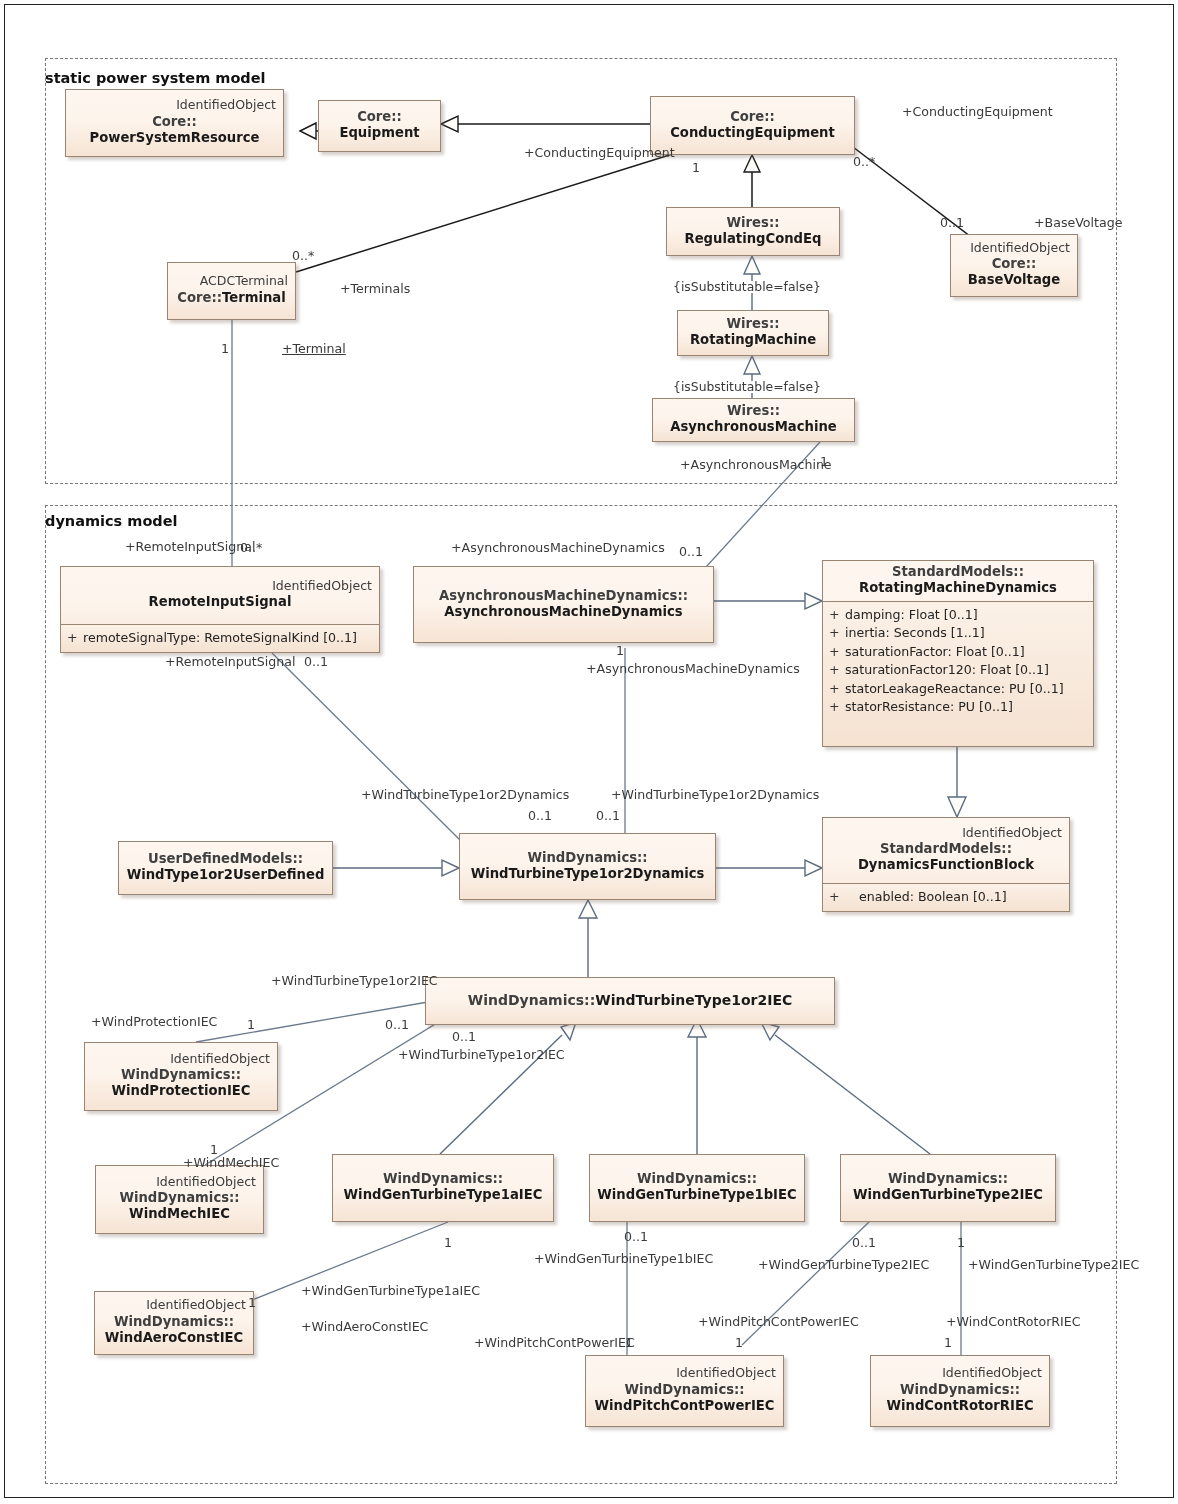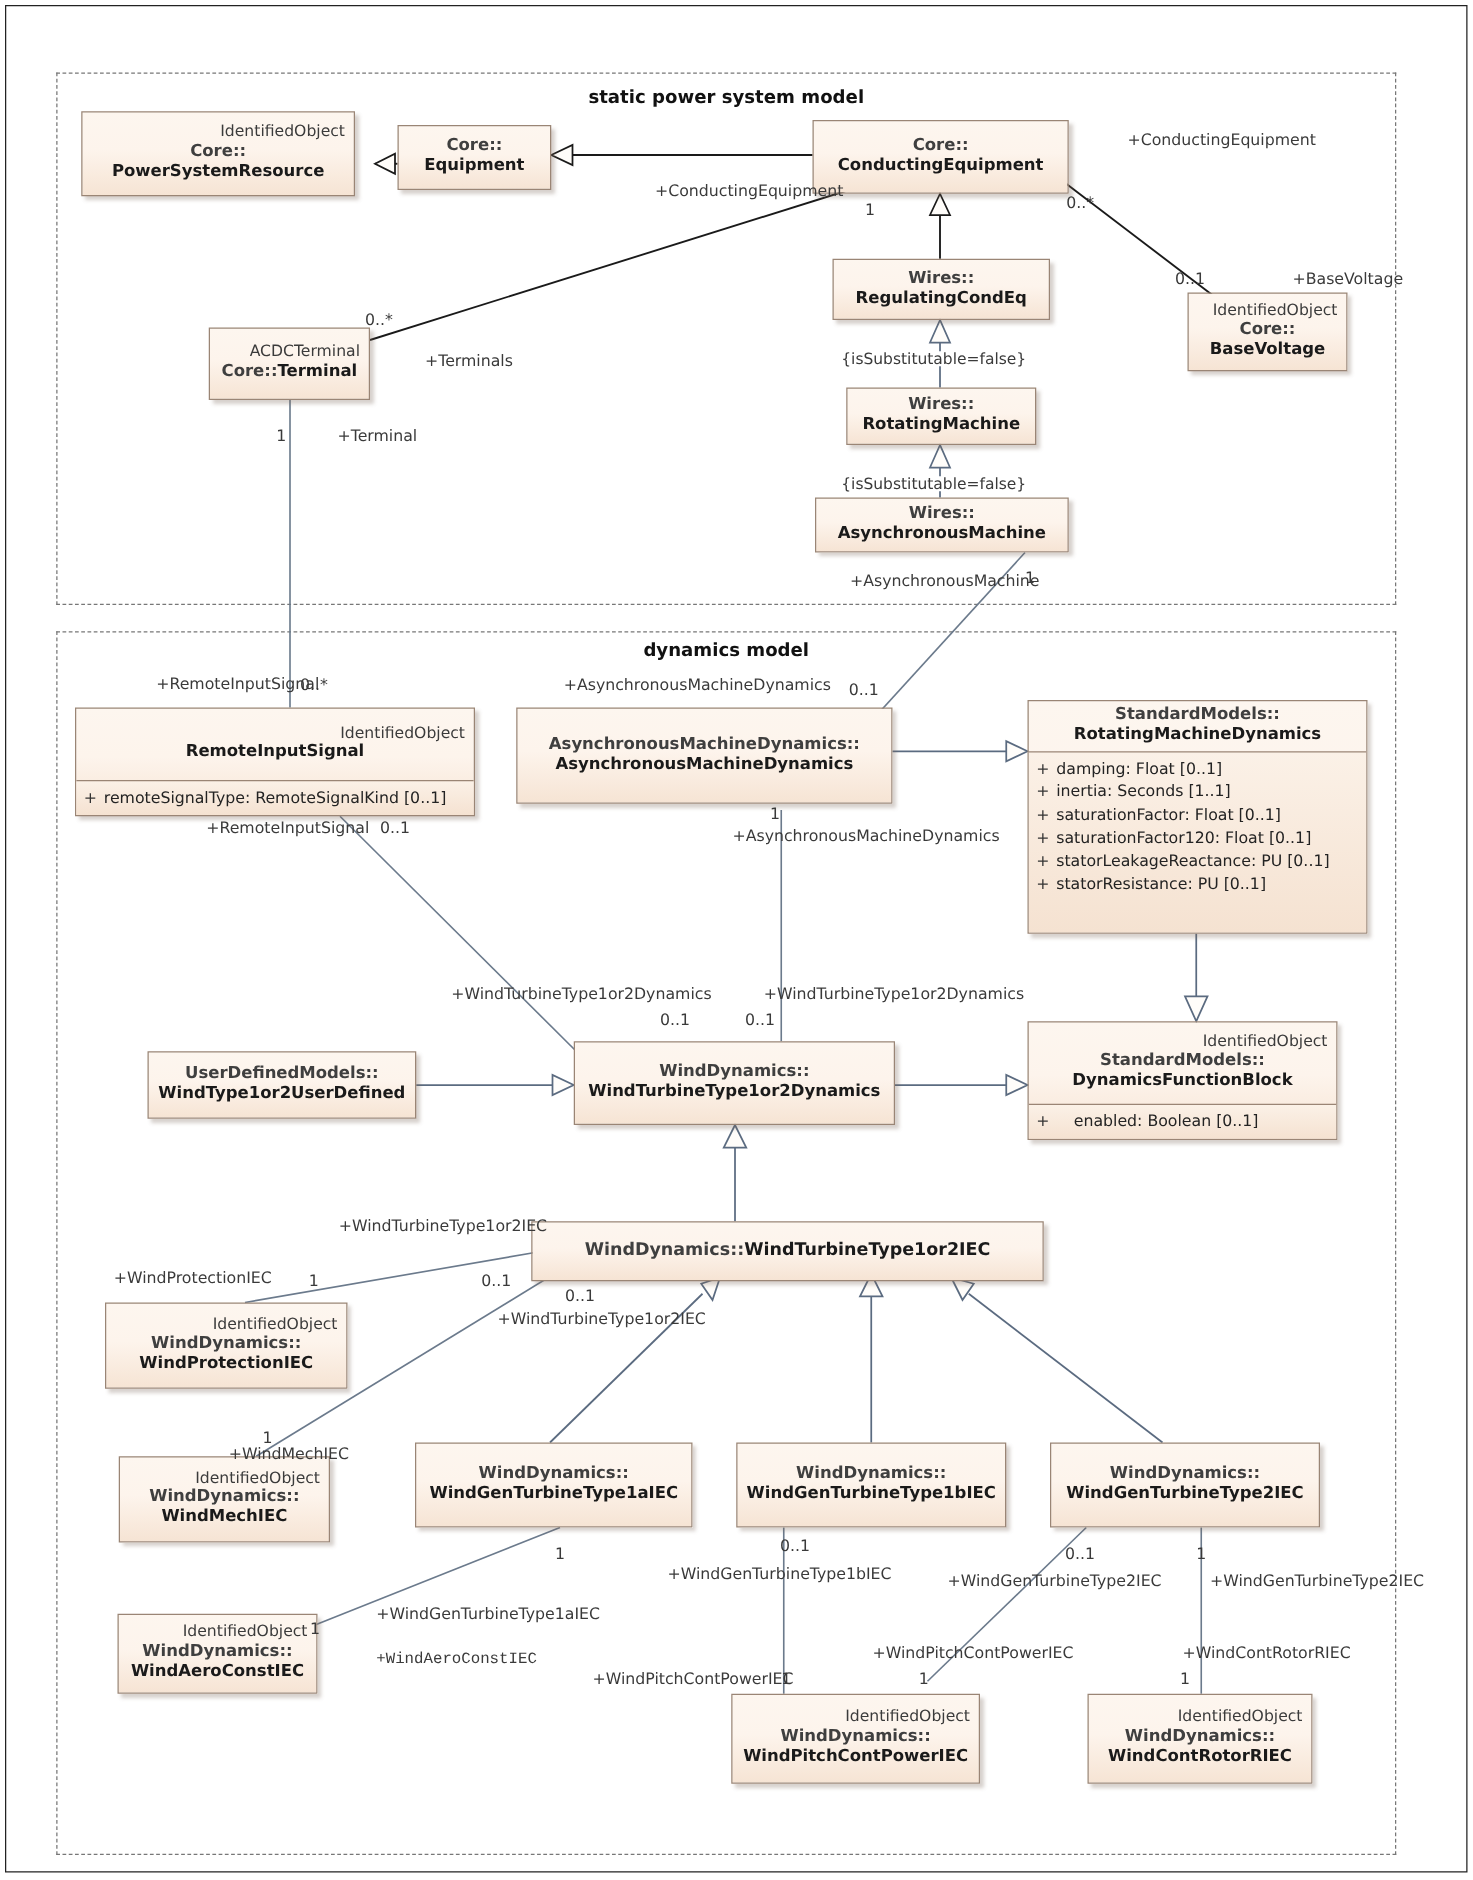--- a/index.html
+++ b/index.html
@@ -41,21 +41,20 @@
 
   
   .group-frame {
     position:absolute;
     border:1.4px dashed #777;
     background:transparent;
   }
   .group-title {
     position:absolute;
     font-size:14.5px; font-weight:bold; color:#111;
-    text-align:center;
     white-space:nowrap;
   }
 
   
   .uml {
     position:absolute;
     background: linear-gradient(180deg,#fdf6ef 0%, #fdf4ec 45%, #f6e4d4 100%);
     border:1px solid #9a8575;
     box-shadow: 3px 3px 3px rgba(120,100,85,0.30);
     display:flex; flex-direction:column;
@@ -444,34 +443,34 @@
     </div>
   </div>
 
   <div class="constr" style="left:671px; top:281px;">{isSubstitutable=false}</div>
   <div class="constr" style="left:671px; top:381px;">{isSubstitutable=false}</div>
 
   <div class="lbl" style="left:859px; top:106px;">+ConductingEquipment</div>
   <div class="lbl" style="left:481px; top:147px;">+ConductingEquipment</div>
   <div class="lbl" style="left:991px; top:217px;">+BaseVoltage</div>
   <div class="lbl" style="left:297px; top:283px;text-align:center;">+Terminals</div>
-  <div class="lbl" style="left:227px; top:343px;">+Terminal</div>
+  <div class="lbl" style="left:239px; top:343px;text-decoration:underline;">+Terminal</div>
   <div class="lbl" style="left:637px; top:459px;">+AsynchronousMachine</div>
   <div class="lbl" style="left:408px; top:542px;">+AsynchronousMachineDynamics</div>
   <div class="lbl" style="left:543px; top:663px;">+AsynchronousMachineDynamics</div>
   <div class="lbl" style="left:82px; top:541px;">+RemoteInputSignal</div>
   <div class="lbl" style="left:122px; top:656px;">+RemoteInputSignal</div>
   <div class="lbl" style="left:318px; top:789px;">+WindTurbineType1or2Dynamics</div>
   <div class="lbl" style="left:568px; top:789px;">+WindTurbineType1or2Dynamics</div>
   <div class="lbl" style="left:228px; top:975px;">+WindTurbineType1or2IEC</div>
   <div class="lbl" style="left:48px; top:1016px;">+WindProtectionIEC</div>
   <div class="lbl" style="left:355px; top:1049px;">+WindTurbineType1or2IEC</div>
   <div class="lbl" style="left:140px; top:1157px;">+WindMechIEC</div>
   <div class="lbl" style="left:258px; top:1285px;">+WindGenTurbineType1aIEC</div>
-  <div class="lbl" style="left:258px; top:1321px;font-family:Liberation Mono, monospace;">+WindAeroConstIEC</div>
+  <div class="lbl" style="left:258px; top:1321px;">+WindAeroConstIEC</div>
   <div class="lbl" style="left:491px; top:1253px;">+WindGenTurbineType1bIEC</div>
   <div class="lbl" style="left:431px; top:1337px;">+WindPitchContPowerIEC</div>
   <div class="lbl" style="left:655px; top:1316px;">+WindPitchContPowerIEC</div>
   <div class="lbl" style="left:715px; top:1259px;">+WindGenTurbineType2IEC</div>
   <div class="lbl" style="left:925px; top:1259px;">+WindGenTurbineType2IEC</div>
   <div class="lbl" style="left:903px; top:1316px;">+WindContRotorRIEC</div>
 
   <div class="mult" style="left:692px; top:162px;">1</div>
   <div class="mult" style="left:853px; top:156px;">0..*</div>
   <div class="mult" style="left:940px; top:217px;">0..1</div>

